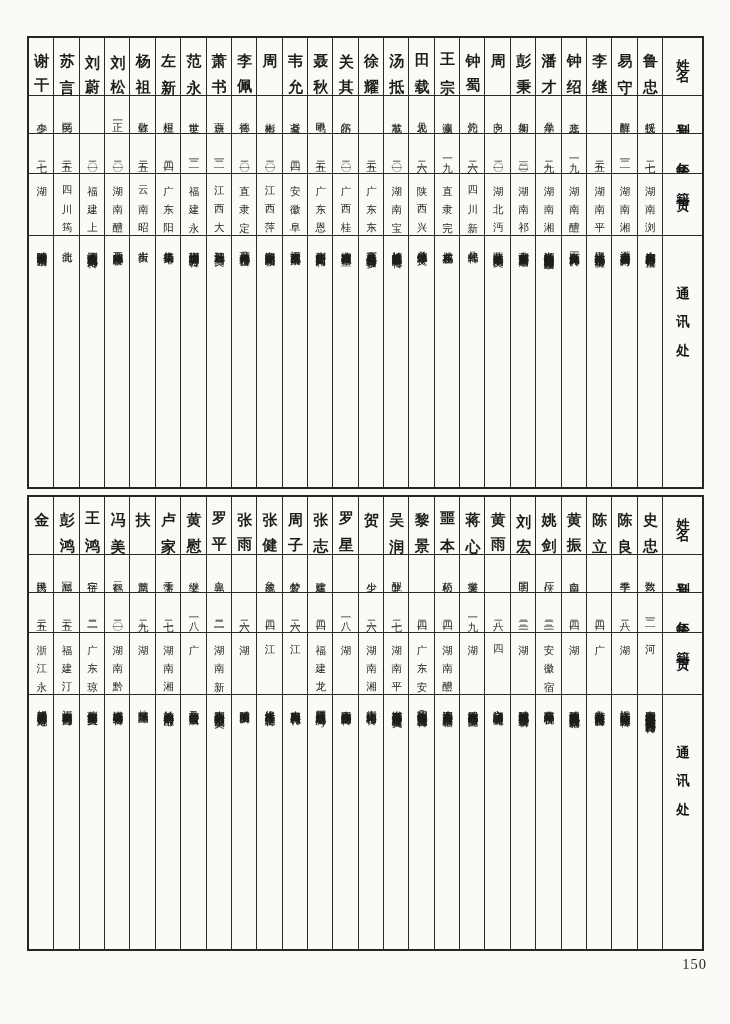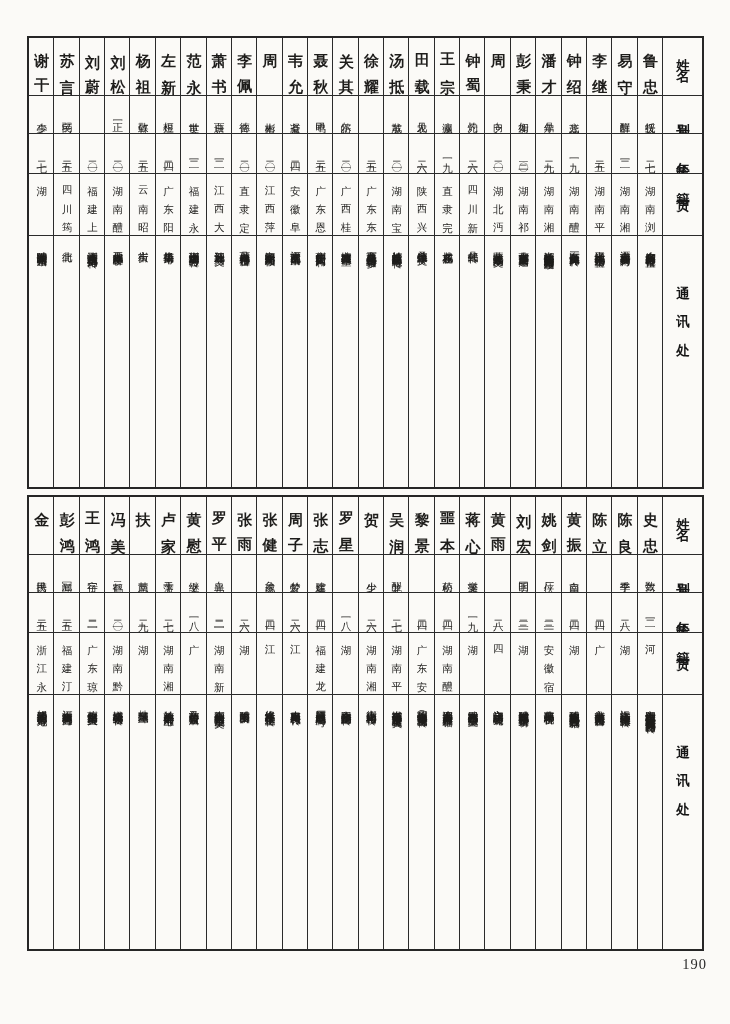--- a/index.html
+++ b/index.html
@@ -1027,14 +1027,14 @@
     <div class="cell native">
       <span class="vtext">浙江永嘉</span>
     </div>
     <div class="cell contact">
       <span class="vtext addr">枬溪龙沙四十二都霞岙地方</span>
     </div>
   </div>
 </div>
   </div>
 
-  <div class="page-number">190</div>
+  <div class="page-number">150</div>
 </div>
 
 </body></html>

